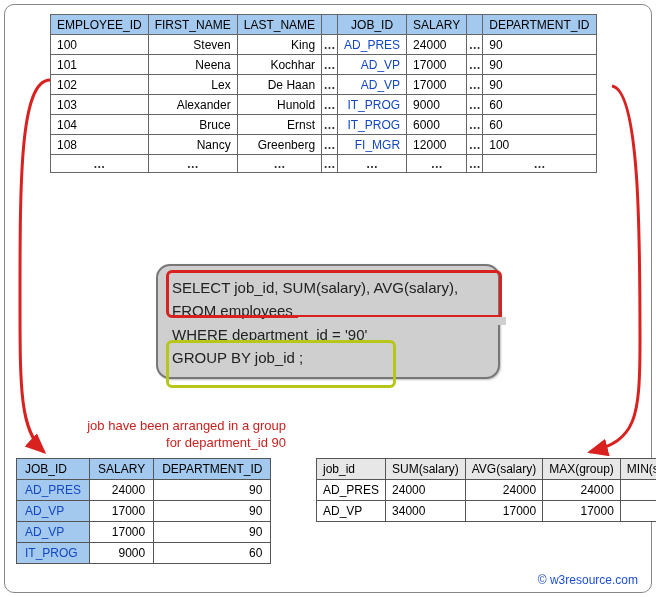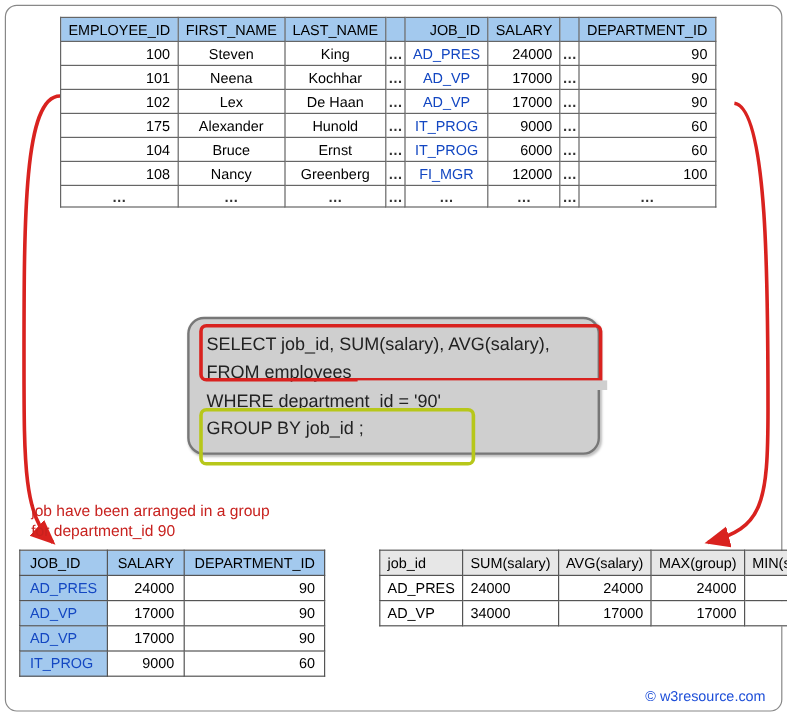--- a/index.html
+++ b/index.html
@@ -31,26 +31,26 @@
   }
   .emp-table th, .emp-table td {
     border: 1px solid #666;
     padding: 2px 6px;
     height: 20px;
     vertical-align: middle;
   }
   .emp-table th {
     background: #a3c9ee;
     font-weight: normal;
-    text-align: right;
+    text-align: center;
     white-space: nowrap;
   }
   .emp-table td { background: #fff; }
-  .emp-table td.num { text-align: right; }
-  .emp-table td.txt { text-align: center; }
+  .emp-table td.num { }
+  .emp-table td.txt { text-align: right; }
   .emp-table td.blue { color: #1347c2; }
   .emp-table .ellipsis-col {
     width: 16px;
     text-align: center;
     font-weight: bold;
     color: #333;
     padding: 0;
   }
   .emp-table .ellipsis-row td {
     text-align: center;
@@ -112,21 +112,21 @@
   }
 
   
   .caption {
     position: absolute;
     top: 418px;
     left: 26px;
     width: 260px;
     color: #c8221f;
     font-size: 13px;
-    text-align: left;
+    text-align: right;
     line-height: 1.3;
   }
 
   
   .grp-table {
     position: absolute;
     top: 458px;
     left: 16px;
     border-collapse: collapse;
   }
@@ -242,21 +242,21 @@
         <td class="num">102</td>
         <td class="txt">Lex</td>
         <td class="txt">De Haan</td>
         <td class="ellipsis-col">…</td>
         <td class="txt blue">AD_VP</td>
         <td class="num">17000</td>
         <td class="ellipsis-col">…</td>
         <td class="num">90</td>
       </tr>
       <tr>
-        <td class="num">175</td>
+        <td class="num">103</td>
         <td class="txt">Alexander</td>
         <td class="txt">Hunold</td>
         <td class="ellipsis-col">…</td>
         <td class="txt blue">IT_PROG</td>
         <td class="num">9000</td>
         <td class="ellipsis-col">…</td>
         <td class="num">60</td>
       </tr>
       <tr>
         <td class="num">104</td>

